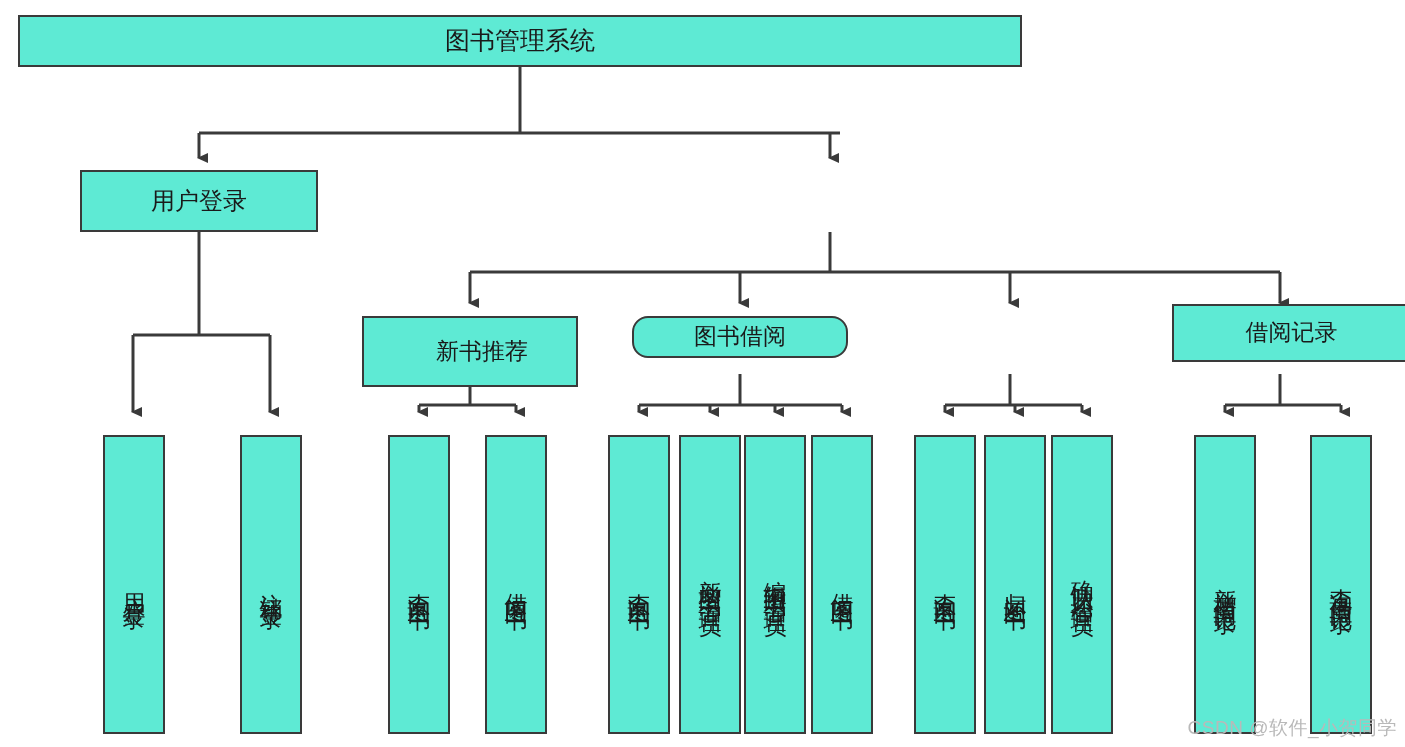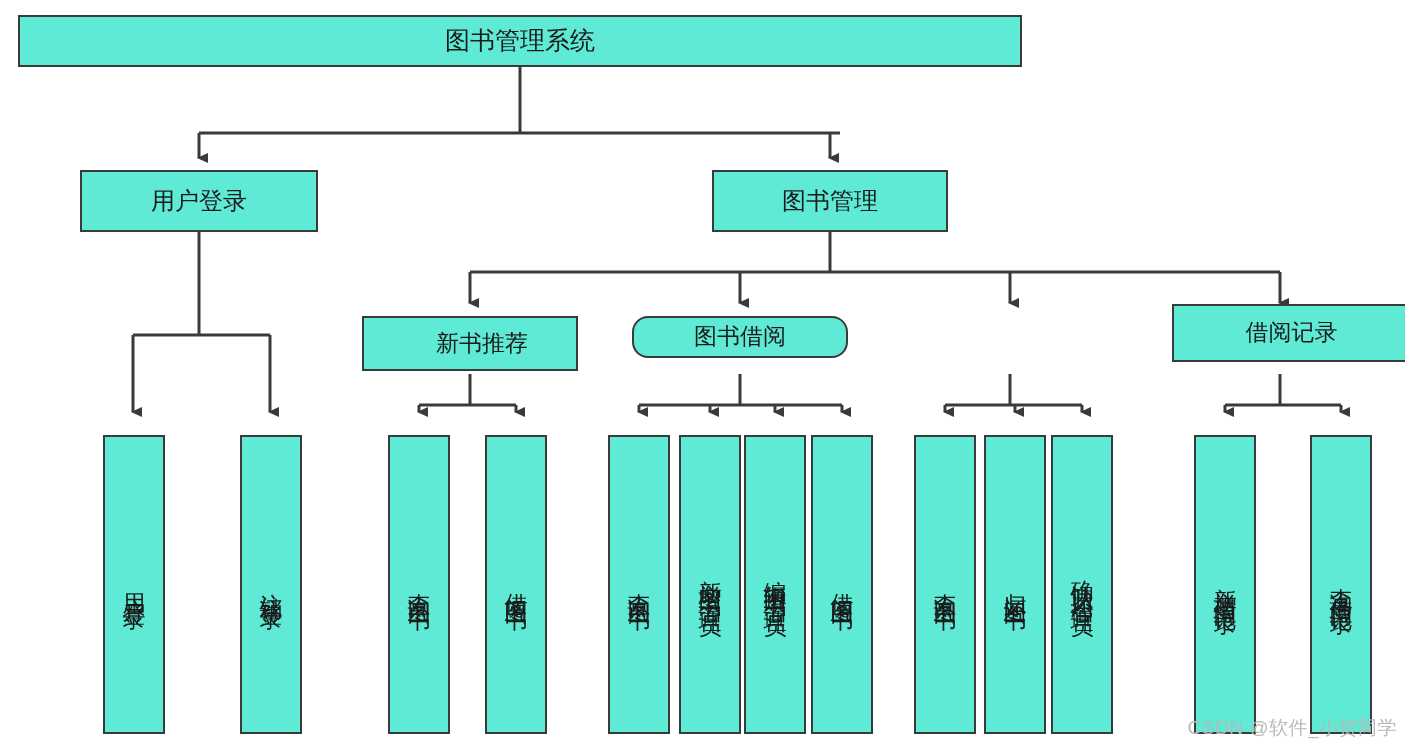--- a/index.html
+++ b/index.html
@@ -129,25 +129,22 @@
     </g>
   </svg>
 
   <div class="node root" style="left:18px; top:15px; width:1004px; height:52px;">
     <span>图书管理系统</span>
   </div>
 
   <div class="node lvl2" style="left:80px; top:170px; width:238px; height:62px;">
     <span>用户登录</span>
   </div>
-  <div class="node lvl2" style="left:712px; top:170px; width:236px; height:62px;">
-    <span>图书管理</span>
-  </div>
 
-  <div class="node lvl3" style="left:362px; top:316px; width:216px; height:55px;padding-left:24px;">
+  <div class="node lvl3" style="left:362px; top:316px; width:216px; height:71px;padding-left:24px;">
     <span>新书推荐</span>
   </div>
   <div class="node lvl3" style="left:632px; top:316px; width:216px; height:42px;border-radius:16px;">
     <span>图书借阅</span>
   </div>
   <div class="node lvl3" style="left:1172px; top:304px; width:239px; height:58px;">
     <span>借阅记录</span>
   </div>
 
   <div class="node leaf" style="left:103px; top:435px; width:62px; height:299px;">

